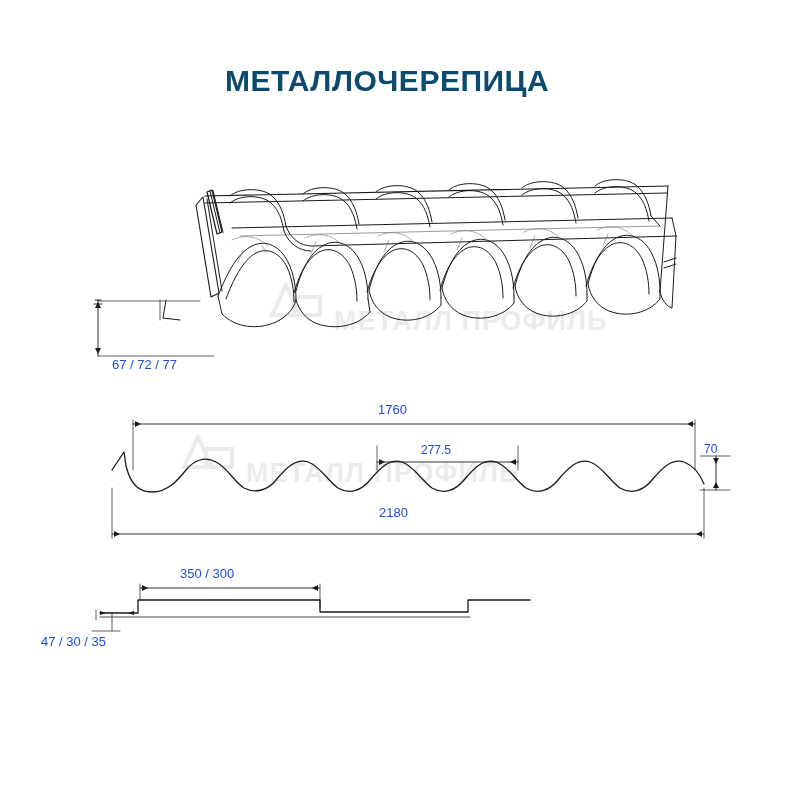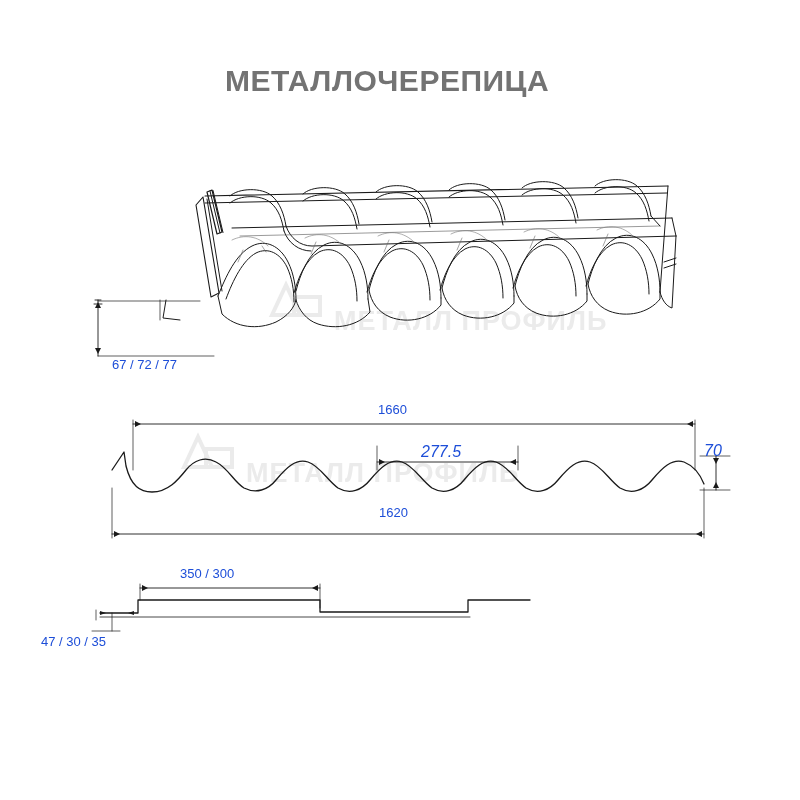--- a/index.html
+++ b/index.html
@@ -27,41 +27,40 @@
     left: 0;
     top: 64px;
     width: 800px;
     text-align: center;
     pointer-events: none;
   }
   .title-main {
     font-size: 30px;
     font-weight: bold;
     letter-spacing: 0.5px;
-    color: #737373;
+    color: #0c4a6e;
     line-height: 1.1;
     padding-right: 26px;
   }
   .title-sub {
     font-size: 15px;
     font-weight: bold;
     letter-spacing: 0.6px;
     color: #141414;
     margin-top: 12px;
     padding-right: 8px;
   }
   .dim {
     position: absolute;
     font-size: 13px;
     color: #1d4ed8;
     white-space: nowrap;
   }
   .dim-small {
-    font-size: 16px;
-    font-style: italic;
+    font-size: 12px;
   }
   .wm {
     position: absolute;
     pointer-events: none;
     user-select: none;
   }
   .wm-text {
     font-size: 27px;
     font-weight: bold;
     letter-spacing: 1px;
@@ -245,18 +244,18 @@
       <path d="M96,610 L96,620" stroke-width="0.7"></path>
       <path d="M100,611 L106,613 L100,615 Z" fill="#1a1a1a" stroke="none"></path>
       <path d="M134,611 L128,613 L134,615 Z" fill="#1a1a1a" stroke="none"></path>
       <path d="M92,631 L120,631" stroke-width="0.7"></path>
       <path d="M112,613 L112,631" stroke-width="0.7"></path>
     </g>
   </g>
 </svg>
 
 <div class="dim" style="left:112px; top:357px;">67 / 72 / 77</div>
-<div class="dim" style="left:378px; top:402px;">1660</div>
+<div class="dim" style="left:378px; top:402px;">1760</div>
 <div class="dim dim-small" style="left:421px; top:443px;">277.5</div>
 <div class="dim dim-small" style="left:704px; top:442px;">70</div>
-<div class="dim" style="left:379px; top:505px;">1620</div>
+<div class="dim" style="left:379px; top:505px;">2180</div>
 <div class="dim" style="left:180px; top:566px;">350 / 300</div>
 <div class="dim" style="left:41px; top:634px;">47 / 30 / 35</div>
 
 </body></html>

